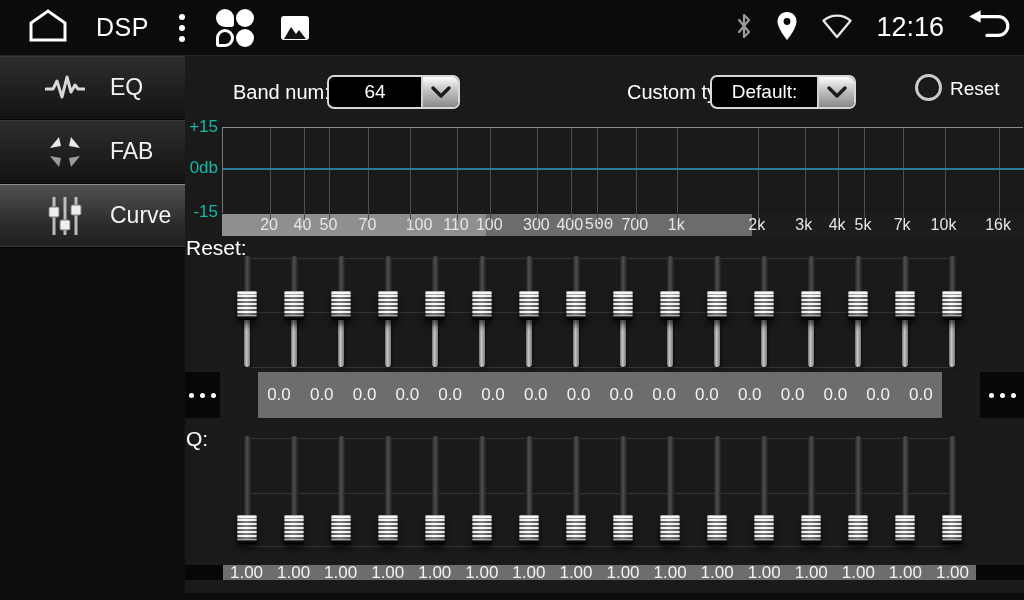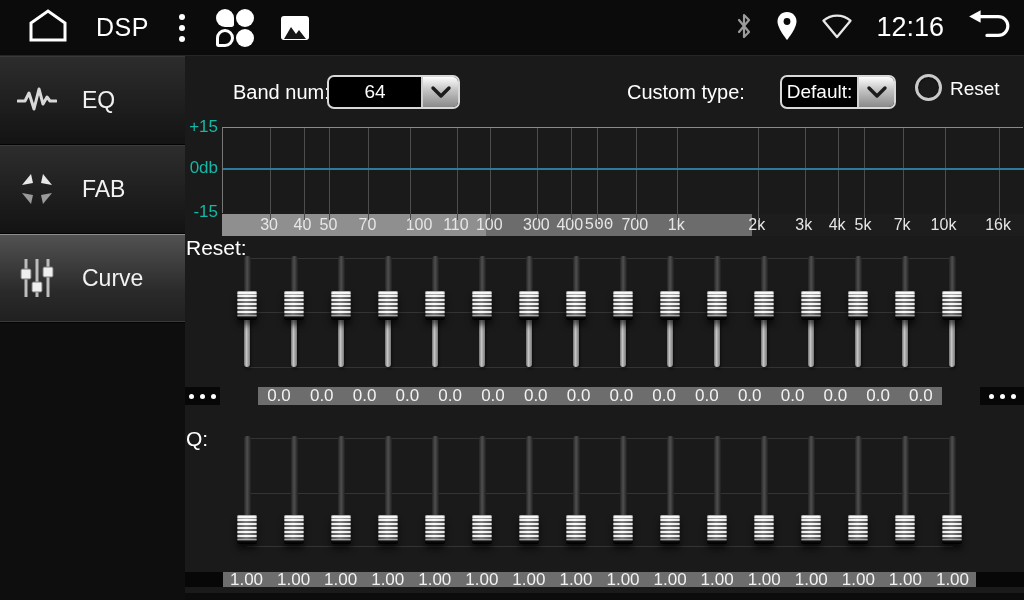--- a/index.html
+++ b/index.html
@@ -18,21 +18,21 @@
   .clover{position:relative;width:40px;height:40px;}
   .clover i{position:absolute;width:18px;height:18px;background:#fff;}
   .clover .tl{left:1px;top:1px;border-radius:50% 50% 15% 50%;}
   .clover .tr{left:21px;top:1px;border-radius:50%;}
   .clover .br{left:21px;top:21px;border-radius:50%;}
   .clover .bl{left:1px;top:21px;background:transparent;border:3.5px solid #fff;border-radius:50% 50% 50% 12%;}
   .gallery{width:28px;height:24px;background:#fff;border-radius:3px;display:flex;align-items:flex-end;justify-content:center;}
 
   
   .sidebar{position:absolute;left:0;top:56px;width:185px;height:544px;background:#0e0e0e;}
-  .side-item{height:89px;display:flex;align-items:center;gap:24px;padding-left:16px;cursor:pointer;
+  .side-item{height:64px;display:flex;align-items:center;gap:24px;padding-left:44px;cursor:pointer;
              background:linear-gradient(180deg,#2d2d2d,#131313);
              border-bottom:1px solid #030303;box-shadow:inset 0 1px 0 rgba(255,255,255,.07);}
   .side-item.active{background:linear-gradient(180deg,#525252,#2a2a2a 65%,#202020);
              box-shadow:inset 0 1px 0 rgba(255,255,255,.35), inset 0 -1px 0 rgba(255,255,255,.12);}
   .side-item .lbl{color:#f2f2f2;font-size:23px;}
   .side-icon{width:42px;display:flex;justify-content:center;}
 
   
   .ctl-label{position:absolute;color:#fff;font-size:20px;line-height:24px;}
   .dropdown{position:absolute;top:75px;height:34px;border:2px solid #d8d8d8;border-radius:7px;
@@ -76,22 +76,22 @@
   .gain .rod-top{top:6px;height:37px;}
   .gain .knob{top:41px;}
   .gain .rod-bottom{top:68px;height:49px;}
   .q .rod-top{top:6px;height:81px;}
   .q .knob{top:85px;}
   .gain .hline.l1{top:8px}.gain .hline.l2{top:62px}.gain .hline.l3{top:117px}
   .q .hline.l1{top:8px}.q .hline.l2{top:63px}.q .hline.l3{top:116px}
 
   
   .value-row{position:absolute;left:185px;width:839px;display:flex;}
-  .value-row.gain{top:387px;height:18px;gap:38px;}
-  .value-row.q{top:565px;height:15px;margin-top:7px;}
+  .value-row.gain{top:372px;height:46px;gap:38px;}
+  .value-row.q{top:565px;height:15px;}
   .end-box{width:38px;background:#070707;display:flex;align-items:center;justify-content:center;}
   .end-box.right{width:48px;}
   .vstrip{width:753px;background:#6d6d6d;display:flex;}
   .cell{flex:1;display:flex;align-items:center;justify-content:center;color:#f2f2f2;font-size:17px;}
   .dots3{display:flex;gap:6px;}
   .dots3 i{width:5px;height:5px;border-radius:50%;background:#fff;}
   .bottom-strip{position:absolute;left:185px;top:593px;width:839px;height:7px;background:#0c0c0c;}
 </style>
 </head>
 <body>
@@ -193,21 +193,21 @@
   <div class="dropdown" style="left:327px;width:133px;">
     <span class="val">64</span>
     <span class="chev">
       <svg width="24" height="18" viewBox="0 0 24 18">
           <polyline points="4,5 12,13 20,5" fill="none" stroke="#1c1c1c" stroke-width="3.4" stroke-linecap="round" stroke-linejoin="round"></polyline>
         </svg>
     </span>
   </div>
 
   <span class="ctl-label" style="left:627px;top:80px;">Custom type:</span>
-  <div class="dropdown" style="left:780px;width:116px;">
+  <div class="dropdown" style="left:710px;width:146px;">
     <span class="val">Default:</span>
     <span class="chev">
       <svg width="24" height="18" viewBox="0 0 24 18">
           <polyline points="4,5 12,13 20,5" fill="none" stroke="#1c1c1c" stroke-width="3.4" stroke-linecap="round" stroke-linejoin="round"></polyline>
         </svg>
     </span>
   </div>
 
   <span class="radio"></span>
   <span class="ctl-label" style="left:950px;top:77px;font-size:19px;">Reset</span>
@@ -235,21 +235,21 @@
       <div class="vline" style="left: 615.1px;"></div>
       <div class="vline" style="left: 641px;"></div>
       <div class="vline" style="left: 680.1px;"></div>
       <div class="vline" style="left: 721.5px;"></div>
       <div class="vline" style="left: 776.1px;"></div>
     </div>
   <div class="freq-strip">
     <div class="seg seg1"></div>
     <div class="seg seg2"></div>
     <div class="seg seg3"></div>
-  <span class="freq-label" style="left: 47.1px;">30</span>
+  <span class="freq-label" style="left: 47.1px;">20</span>
       <span class="freq-label" style="left: 80.5px;">40</span>
       <span class="freq-label" style="left: 106.4px;">50</span>
       <span class="freq-label" style="left: 145.4px;">70</span>
       <span class="freq-label" style="left: 197px;">100</span>
       <span class="freq-label" style="left: 233.9px;">110</span>
       <span class="freq-label" style="left: 267.3px;">100</span>
       <span class="freq-label" style="left: 314.4px;">300</span>
       <span class="freq-label" style="left: 347.8px;">400</span>
       <span class="freq-label" style="left: 377px; font-family: Liberation Mono, monospace;">500</span>
       <span class="freq-label" style="left: 412.8px;">700</span>

